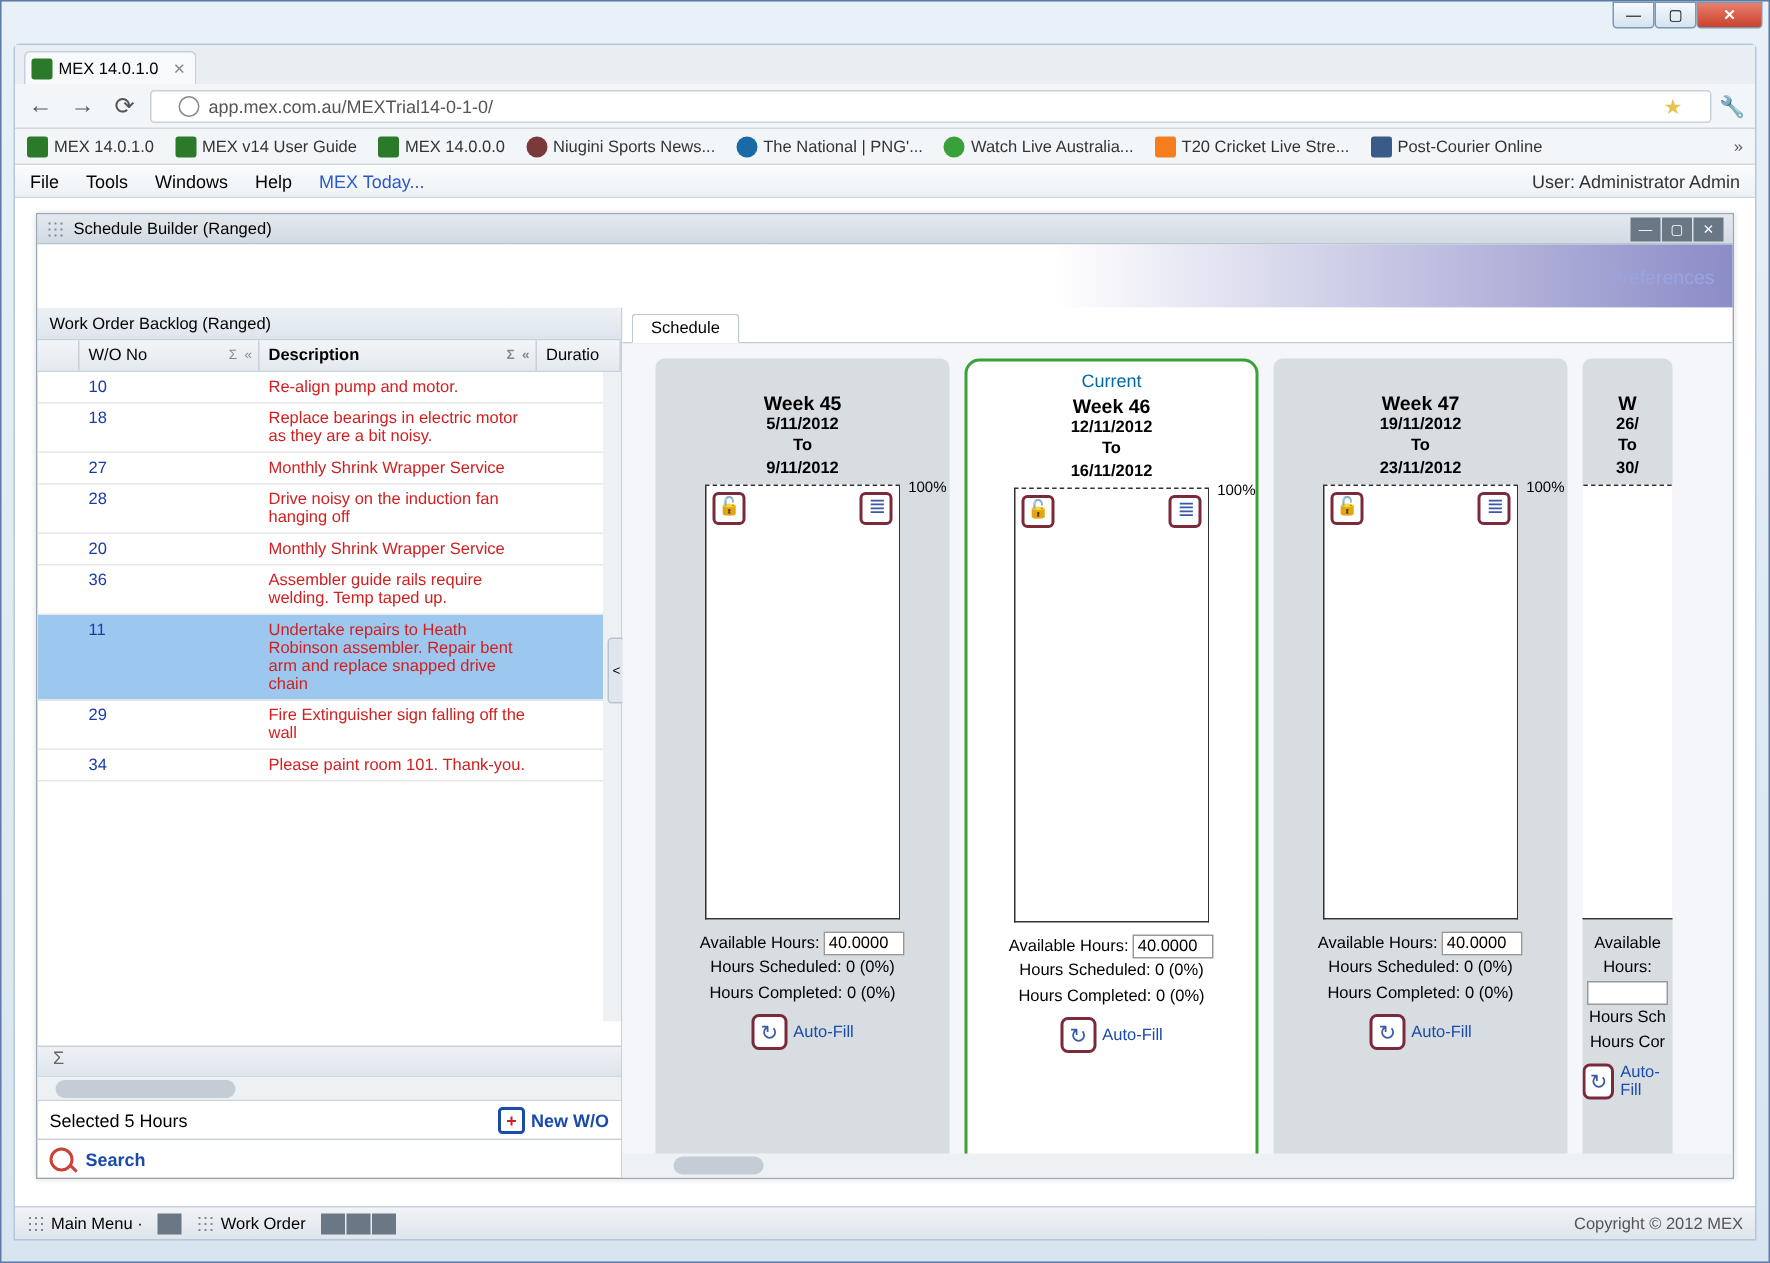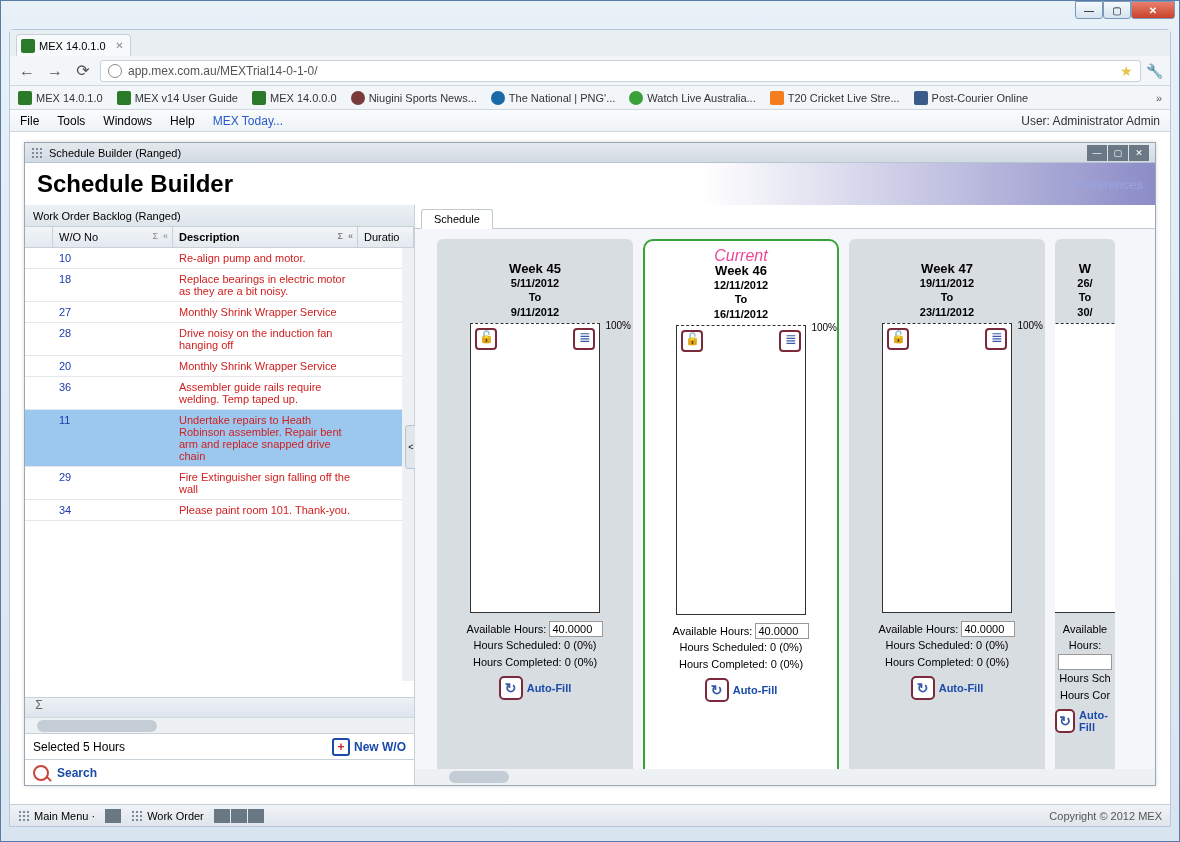--- a/index.html
+++ b/index.html
@@ -16,21 +16,21 @@
 .win-btn.max::before{content:"▢";}
 
 
 .chrome { background:#fff; margin:0 8px; border:1px solid #b5c8db; border-radius:4px 4px 0 0; height: 798px; display:flex; flex-direction:column; }
 .tab-strip { height:26px; background:#e9eef3; display:flex; align-items:flex-end; padding-left:6px; position:relative;}
 .tab { background:#f7f9fb; border:1px solid #c4d0dc; border-bottom:none; border-radius:4px 4px 0 0; padding:3px 24px 3px 22px; font-size:11px; position:relative; height:22px; display:flex; align-items:center;}
 .tab::before{content:""; width:14px; height:14px; background:#2a7a2a; border-radius:2px; position:absolute; left:4px;}
 .tab .closex{position:absolute; right:6px; font-size:10px; color:#888;}
 .addr { height:30px; background:#f3f6f9; border-bottom:1px solid #d0d8e0; display:flex; align-items:center; padding:0 6px; gap:6px;}
 .nav-arrow{width:22px;height:22px;display:flex;align-items:center;justify-content:center;color:#555;font-size:16px;}
-.url-box{flex:1; height:22px; border:1px solid #c8d0d8; border-radius:3px; background:#fff; display:flex; align-items:center; padding:0 7px; gap:6px; font-size:12px; color:#555;}
+.url-box{flex:1; height:22px; border:1px solid #c8d0d8; border-radius:3px; background:#fff; display:flex; align-items:center; padding:0 18px; gap:6px; font-size:12px; color:#555;}
 .globe{width:14px;height:14px;border:1px solid #888;border-radius:50%;}
 .star{color:#e8c24a; font-size:14px;}
 .wrench{color:#777;font-size:14px;}
 .bm-bar{height:24px; background:#f3f6f9; border-bottom:1px solid #d0d8e0; display:flex; align-items:center; padding:0 8px; gap:14px; font-size:11px; color:#333;}
 .bm{display:flex; align-items:center; gap:4px; white-space:nowrap;}
 .bm .ico{width:14px;height:14px;display:inline-block;}
 .ico.green{background:#2a7a2a;border-radius:2px;}
 .ico.png{background:#7a3a3a;border-radius:50%;}
 .ico.drupal{background:#1a6aa8;border-radius:50%;}
 .ico.blogger{background:#f57d1e;border-radius:2px;}
@@ -81,33 +81,33 @@
 
 .right{flex:1; display:flex; flex-direction:column; background:#fff;}
 .tabrow{height:24px;display:flex;align-items:flex-end;padding-left:6px;border-bottom:1px solid #c0c8d0;}
 .atab{background:#fff;border:1px solid #c0c8d0;border-bottom:1px solid #fff;border-radius:3px 3px 0 0;padding:3px 12px;font-size:11px;position:relative;top:1px;}
 .sched{flex:1;background:#f4f6f9;padding:10px 6px 6px 6px;position:relative;overflow:hidden;}
 .collapse{position:absolute;left:-10px;top:220px;width:12px;height:44px;background:#e0e6ec;border:1px solid #b8c4d0;border-radius:3px;display:flex;align-items:center;justify-content:center;font-size:9px;}
 .weeks{display:flex;gap:10px;padding-left:16px;height:100%;}
 .week{width:196px;background:#d8dde2;border-radius:6px;padding:6px 0 10px 0;display:flex;flex-direction:column;align-items:center;font-size:11px;position:relative;}
 .week.current{border:2px solid #3aa038;background:#fff;border-radius:10px;}
 .week.partial{width:60px;overflow:hidden;}
-.curlbl{color:#ec4899;font-size:16px;height:16px;font-style:italic;}
+.curlbl{color:#0369a1;font-size:12px;height:16px;}
 .wtitle{font-weight:bold;font-size:13px;}
 .wdates{text-align:center;line-height:1.3;font-weight:bold;margin-bottom:4px;}
 .wbox{border:1px solid #333;border-top:1px dashed #333;width:130px;height:290px;position:relative;background:#fff;}
 .wbox .pct{position:absolute;right:-32px;top:-4px;font-size:10px;}
 .wicn{width:22px;height:22px;border:2px solid #7a2a3a;border-radius:4px;background:#fff;position:absolute;top:4px;}
 .wicn.lock{left:4px;}
 .wicn.doc{right:4px;}
 .wicn.lock::before{content:"🔓";font-size:12px;position:absolute;left:2px;top:0;}
 .wicn.doc::before{content:"≣";color:#3a5aa8;font-size:14px;position:absolute;left:4px;top:-1px;}
 .wstats{text-align:center;margin-top:8px;line-height:1.5;}
 .wstats input{width:54px;border:1px solid #999;font-size:11px;text-align:left;height:16px;padding:0 2px;}
-.autofill{margin-top:6px;display:flex;align-items:center;gap:4px;color:#1a4aaa;font-weight:bold;}
+.autofill{margin-top:6px;display:flex;align-items:center;gap:4px;color:#1a4aaa;font-weight:normal;}
 .autofill .af{width:24px;height:24px;border:2px solid #7a2a3a;border-radius:5px;display:flex;align-items:center;justify-content:center;background:#fff;}
 .af::before{content:"↻";color:#3a5aa8;font-size:14px;}
 .rscroll{height:16px;background:#eef1f4;position:absolute;bottom:0;left:0;right:0;}
 .rscroll .thumb{position:absolute;left:34px;top:2px;width:60px;height:12px;background:#c4cdd6;border-radius:6px;}
 
 .taskbar{height:22px;background:linear-gradient(#f0f3f7,#dfe5ec);border-top:1px solid #c4ced8;display:flex;align-items:center;padding:0 8px;gap:10px;font-size:11px;}
 .tbitem{display:flex;align-items:center;gap:4px;}
 .tbicons{display:flex;gap:1px;}
 .tbic{width:16px;height:14px;background:#6a7885;}
 .copy{margin-left:auto;color:#555;}
@@ -189,21 +189,20 @@
           <div class="subwin-title">
             <span class="dots"></span>
             <span>Schedule Builder (Ranged)</span>
             <div class="wbtns">
               <div class="wbtn">—</div>
               <div class="wbtn">▢</div>
               <div class="wbtn">✕</div>
             </div>
           </div>
           <div class="header">
-            <h1>Schedule Builder</h1>
             <span class="prefs">Preferences</span>
           </div>
           <div class="cols">
             <div class="left">
               <div class="panel-h">Work Order Backlog (Ranged)</div>
               <div class="grid-head">
                 <div class="gh w1"></div>
                 <div class="gh w2"><span>W/O No</span><span class="sig">Σ</span><span class="col">«</span></div>
                 <div class="gh w3"><span>Description</span><span class="sig">Σ</span><span class="col">«</span></div>
                 <div class="gh w4"><span>Duratio</span></div>

